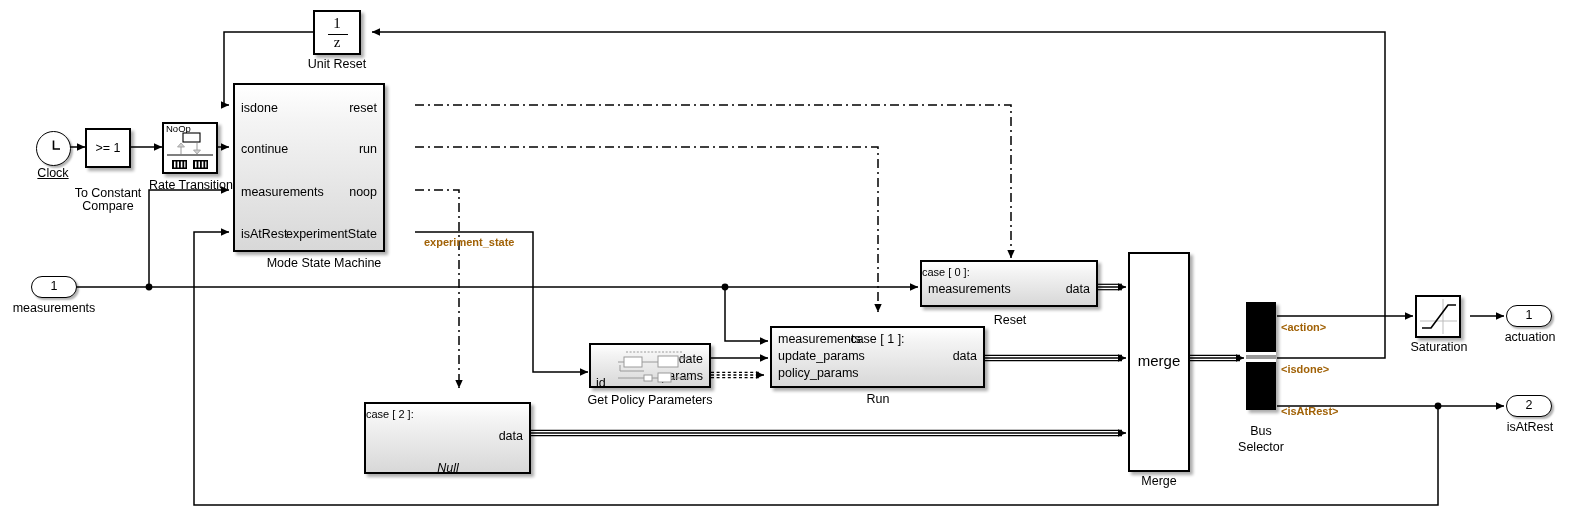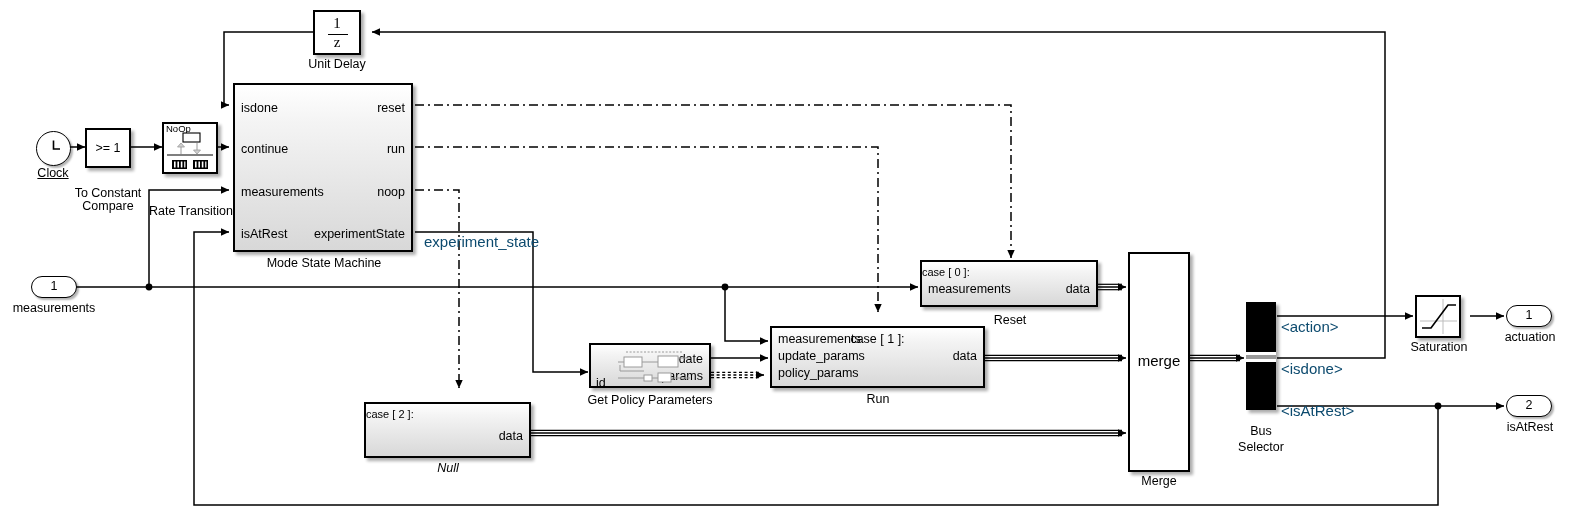--- a/index.html
+++ b/index.html
@@ -10,21 +10,21 @@
   
   .sub{
     border:2px solid #000;
     background:linear-gradient(to bottom,#ffffff 0%,#f4f4f4 22%,#e2e2e2 72%,#d8d8d8 100%);
     box-shadow:3px 3px 3px rgba(0,0,0,.32);
   }
   .plain{
     border:2px solid #000;background:#ffffff;
     box-shadow:3px 3px 3px rgba(0,0,0,.32);
   }
-  .lbl{position:absolute;font-size:15px;color:#0c4a6e;white-space:nowrap;line-height:14px;}
+  .lbl{position:absolute;font-size:11px;color:#a16207;white-space:nowrap;line-height:14px;font-weight:bold;}
   .cap{position:absolute;font-size:12.5px;color:#000;white-space:nowrap;text-align:center;line-height:15px;}
   .port-l{position:absolute;font-size:12.5px;color:#000;white-space:nowrap;left:6px;}
   .port-r{position:absolute;font-size:12.5px;color:#000;white-space:nowrap;right:6px;}
   .port-c{position:absolute;font-size:11px;color:#000;white-space:nowrap;width:100%;text-align:left;left:0;}
   
   .ioport{
     position:absolute;box-sizing:border-box;border:1.6px solid #000;border-radius:12px;
     background:#fff;font-size:12.5px;text-align:center;line-height:19px;height:22px;
     box-shadow:2px 2px 2px rgba(0,0,0,.3);
   }
@@ -142,30 +142,30 @@
       <rect x="13.4" y="35.5" width="1.6" height="6" fill="#fff"></rect>
       <rect x="16.8" y="35.5" width="1.6" height="6" fill="#fff"></rect>
       <rect x="20.2" y="35.5" width="1.2" height="6" fill="#fff"></rect>
       <rect x="29" y="34" width="15" height="9" fill="#000"></rect>
       <rect x="31" y="35.5" width="1.6" height="6" fill="#fff"></rect>
       <rect x="34.4" y="35.5" width="1.6" height="6" fill="#fff"></rect>
       <rect x="37.8" y="35.5" width="1.6" height="6" fill="#fff"></rect>
       <rect x="41.2" y="35.5" width="1.2" height="6" fill="#fff"></rect>
     </svg>
   </div>
-  <div class="cap" style="left:145px;top:178px;width:92px;margin-top:26px;">Rate Transition</div>
+  <div class="cap" style="left:145px;top:178px;width:92px;">Rate Transition</div>
 
   <div class="blk plain" style="left:313px;top:10px;width:48px;height:45px;">
     <div class="frac" style="top:3px;">1</div>
     <div class="fracline" style="left:13px;top:22px;width:20px;"></div>
     <div class="frac" style="top:22px;">z</div>
   </div>
-  <div class="cap" style="left:300px;top:57px;width:74px;">Unit Delay</div>
-
-  <div class="blk sub" style="left:233px;top:83px;width:180px;height:169px;padding-left:35px;">
+  <div class="cap" style="left:300px;top:57px;width:74px;">Unit Reset</div>
+
+  <div class="blk sub" style="left:233px;top:83px;width:152px;height:169px;padding-left:35px;">
     <div class="port-l" style="top:16px;">isdone</div>
     <div class="port-l" style="top:57px;">continue</div>
     <div class="port-l" style="top:100px;">measurements</div>
     <div class="port-l" style="top:142px;">isAtRest</div>
     <div class="port-r" style="top:16px;">reset</div>
     <div class="port-r" style="top:57px;">run</div>
     <div class="port-r" style="top:100px;">noop</div>
     <div class="port-r" style="top:142px;margin-left:27px;">experimentState</div>
   </div>
   <div class="cap" style="left:244px;top:256px;width:160px;">Mode State Machine</div>
@@ -202,21 +202,21 @@
 
   <div class="blk sub" style="left:770px;top:326px;width:215px;height:62px;">
     <div style="position:absolute;left:0;top:4px;width:100%;text-align:center;font-size:12.5px;">case [ 1 ]:</div>
     <div class="port-l" style="top:4px;">measurements</div>
     <div class="port-l" style="top:21px;">update_params</div>
     <div class="port-l" style="top:38px;">policy_params</div>
     <div class="port-r" style="top:21px;">data</div>
   </div>
   <div class="cap" style="left:840px;top:392px;width:76px;">Run</div>
 
-  <div class="blk sub" style="left:364px;top:402px;width:167px;height:56px;text-decoration:underline;">
+  <div class="blk sub" style="left:364px;top:402px;width:167px;height:72px;text-decoration:underline;">
     <div class="port-c" style="top:4px;">case [ 2 ]:</div>
     <div class="port-r" style="top:25px;">data</div>
   </div>
   <div class="cap" style="left:410px;top:461px;width:76px;font-style:italic;">Null</div>
 
   <div class="blk plain" style="left:1128px;top:252px;width:62px;height:220px;">
     <div style="position:absolute;left:0;top:98px;width:100%;text-align:center;font-size:15px;">merge</div>
   </div>
   <div class="cap" style="left:1124px;top:474px;width:70px;">Merge</div>
 

